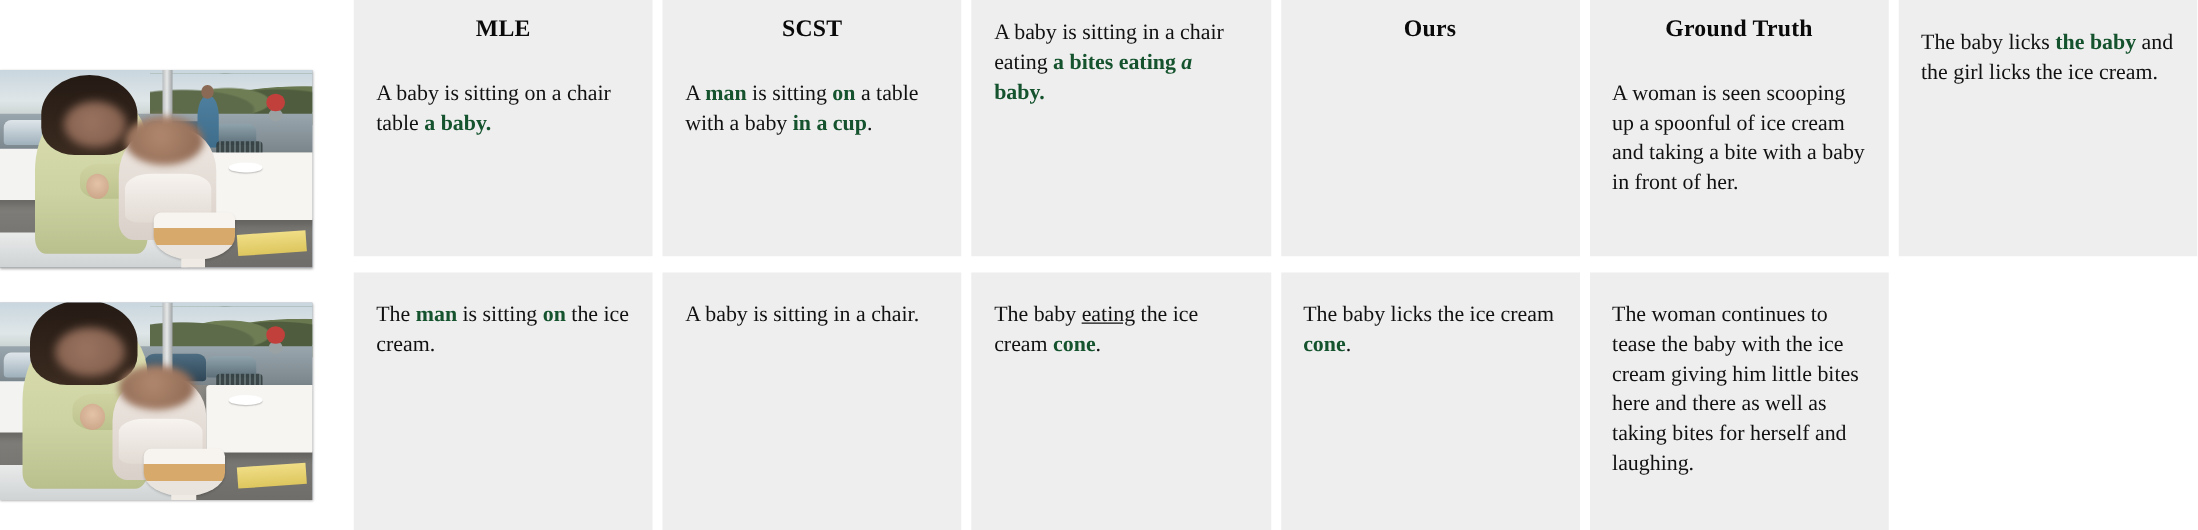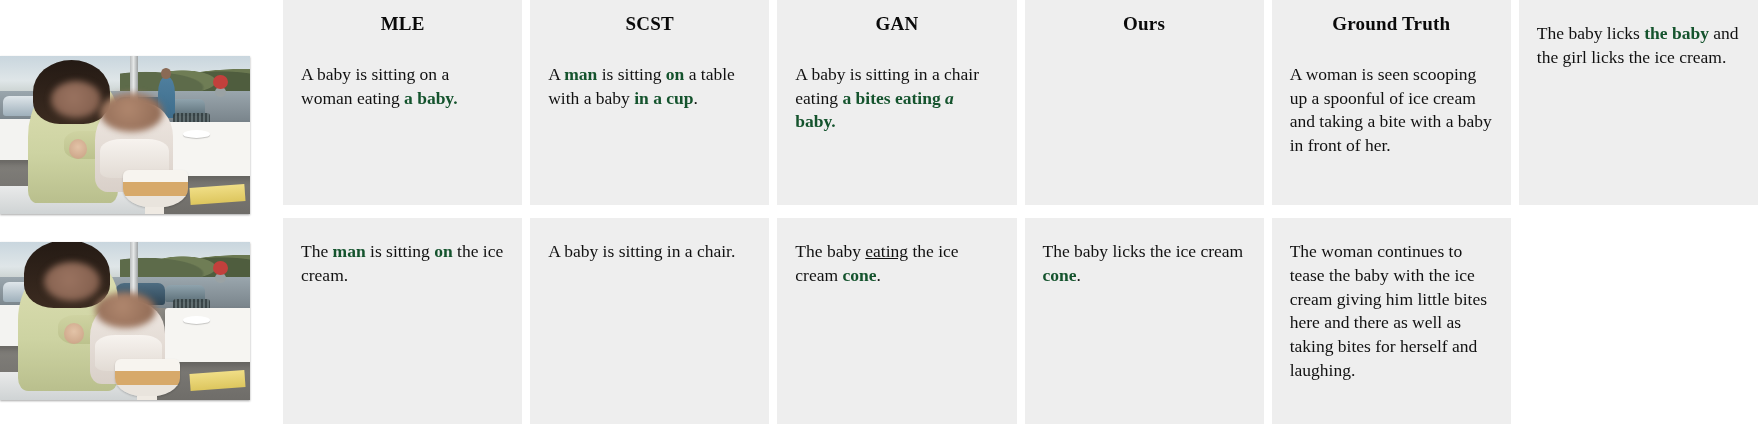--- a/index.html
+++ b/index.html
@@ -308,28 +308,27 @@
         <div class="sundae"></div>
       </div>
     </div>
 
   </div>
 
   <div id="grid">
 
     <div class="cell r1">
       <div class="col-header">MLE</div>
-      <p class="caption"><span>A baby is sitting on a woman eating </span><span class="hl">a baby.</span></p>
+      <p class="caption"><span>A baby is sitting on a chair table </span><span class="hl">a baby.</span></p>
     </div>
     <div class="cell r1">
       <div class="col-header">SCST</div>
       <p class="caption"><span>A </span><span class="hl">man</span><span> is sitting </span><span class="hl">on</span><span> a table with a baby </span><span class="hl">in a cup</span><span>.</span></p>
     </div>
     <div class="cell r1">
-      <div class="col-header">GAN</div>
       <p class="caption"><span>A baby is sitting in a chair eating </span><span class="hl">a bites eating </span><span class="hl it">a</span><span class="hl"> baby.</span></p>
     </div>
     <div class="cell r1">
       <div class="col-header">Ours</div>
     </div>
     <div class="cell r1">
       <div class="col-header">Ground Truth</div>
       <p class="caption"><span>A woman is seen scooping up a spoonful of ice cream and taking a bite with a baby in front of her.</span></p>
     </div>
 

